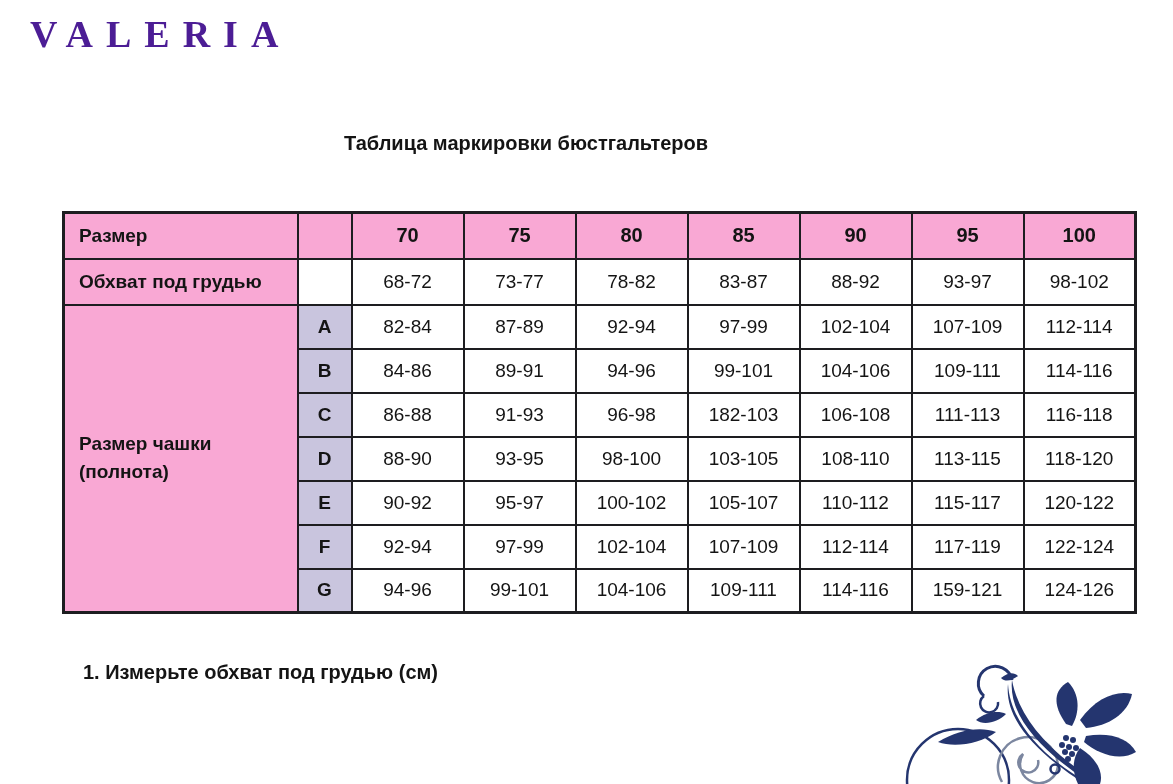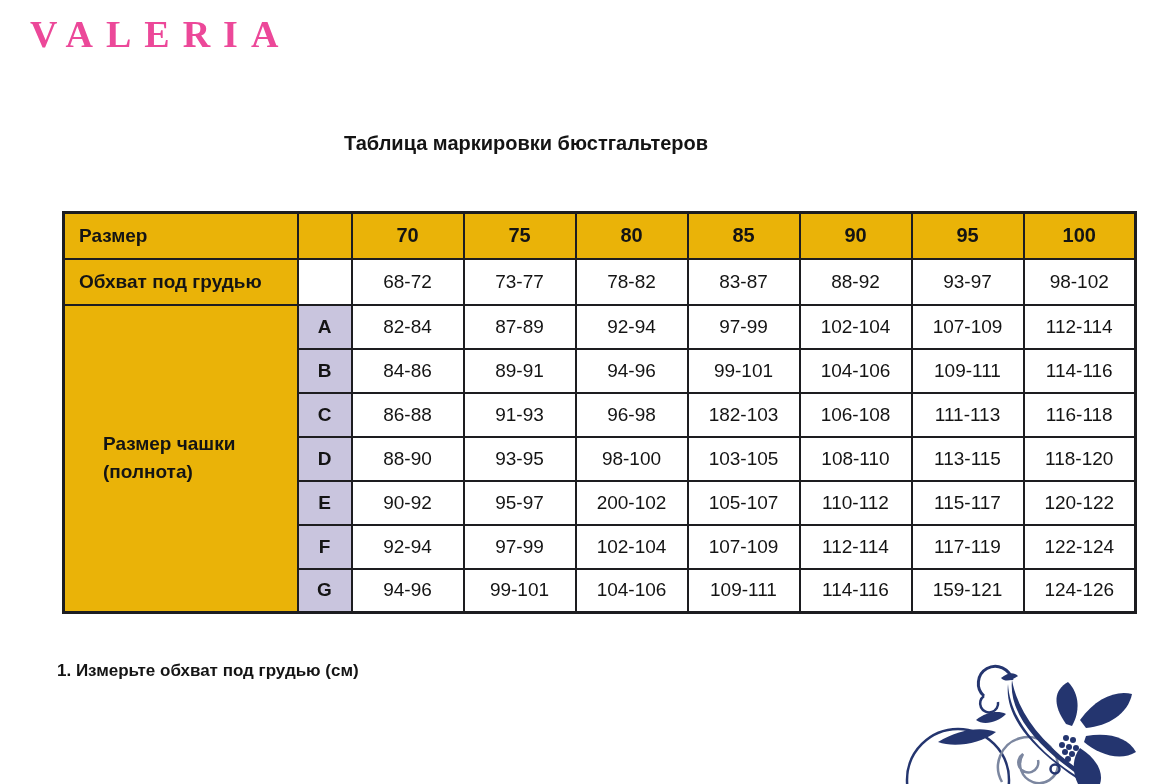--- a/index.html
+++ b/index.html
@@ -2,39 +2,39 @@
 <html><head>
 <meta charset="utf-8">
 <style>
   * { margin:0; padding:0; box-sizing:border-box; }
   html,body { width:1173px; height:784px; background:#ffffff; overflow:hidden;
               font-family:"Liberation Sans", sans-serif; }
   .page { position:relative; width:1173px; height:784px; background:#ffffff; overflow:hidden; }
 
   .logo { position:absolute; left:30px; top:12px;
           font-family:"Liberation Serif", serif; font-size:38px; font-weight:700;
-          letter-spacing:13px; color:#ec4899; }
+          letter-spacing:13px; color:#4c1d95; }
 
   .title { position:absolute; top:132px; left:0; width:1052px; text-align:center;
            font-size:20px; font-weight:700; color:#141414; }
 
   table.chart { position:absolute; left:62px; top:211px; width:1074px;
                 border-collapse:collapse; border:3px solid #1d1d20; table-layout:fixed; }
   td { border:2px solid #1d1d20; text-align:center; vertical-align:middle;
        font-size:19px; color:#141414; background:#ffffff; }
   tr.r-head td, tr.r-under td { height:46px; }
   tr.cup td { height:44px; }
-  td.peach { background:#eab308; }
+  td.peach { background:#f9a8d4; }
   td.lav   { background:#c9c5de; }
   td.left  { text-align:left; padding-left:14px; font-weight:700; }
   td.num   { font-weight:700; font-size:20px;margin-left:44px; }
   td.letter{ font-weight:700; }
-  .cuplines div { line-height:28px; font-weight:700; text-align:left;margin-left:24px; }
+  .cuplines div { line-height:28px; font-weight:700; text-align:left; }
 
-  .instr { position:absolute; left:57px; font-size:17px; font-weight:700; color:#141414; white-space:nowrap; }
+  .instr { position:absolute; left:83px; font-size:20px; font-weight:700; color:#141414; white-space:nowrap; }
   #instr1 { top:661px; }
   #instr2 { top:707px; }
 
   .ornament { position:absolute; left:880px; top:650px; width:270px; height:134px; }
 </style>
 </head>
 <body>
 
 <div class="page">
 
@@ -118,21 +118,21 @@
         <td>98-100</td>
         <td>103-105</td>
         <td>108-110</td>
         <td>113-115</td>
         <td>118-120</td>
       </tr>
       <tr class="cup">
         <td class="lav letter">E</td>
         <td>90-92</td>
         <td>95-97</td>
-        <td>200-102</td>
+        <td>100-102</td>
         <td>105-107</td>
         <td>110-112</td>
         <td>115-117</td>
         <td>120-122</td>
       </tr>
       <tr class="cup">
         <td class="lav letter">F</td>
         <td>92-94</td>
         <td>97-99</td>
         <td>102-104</td>

